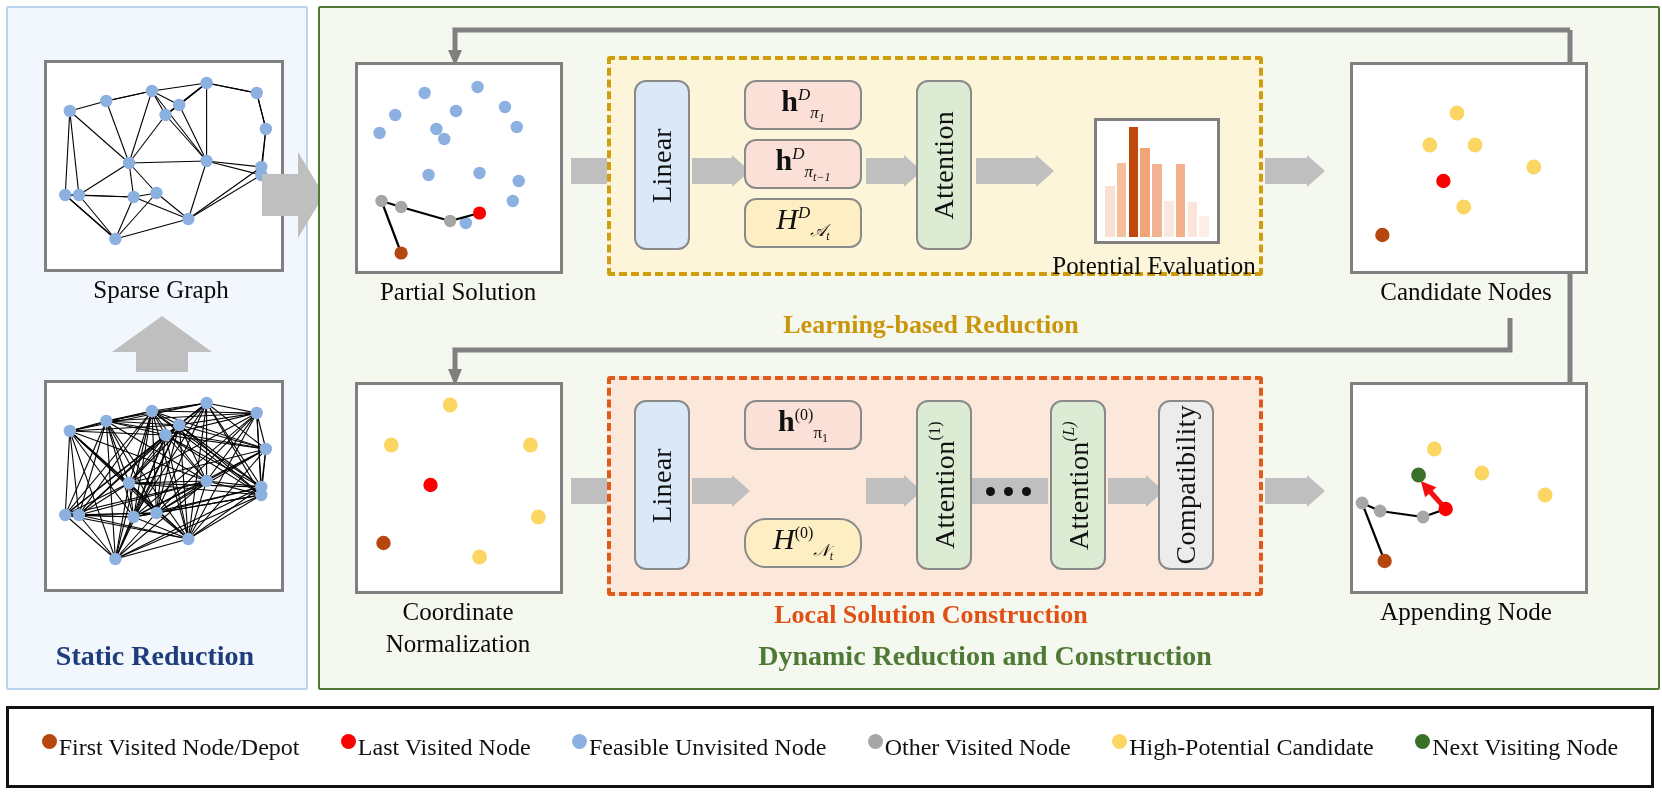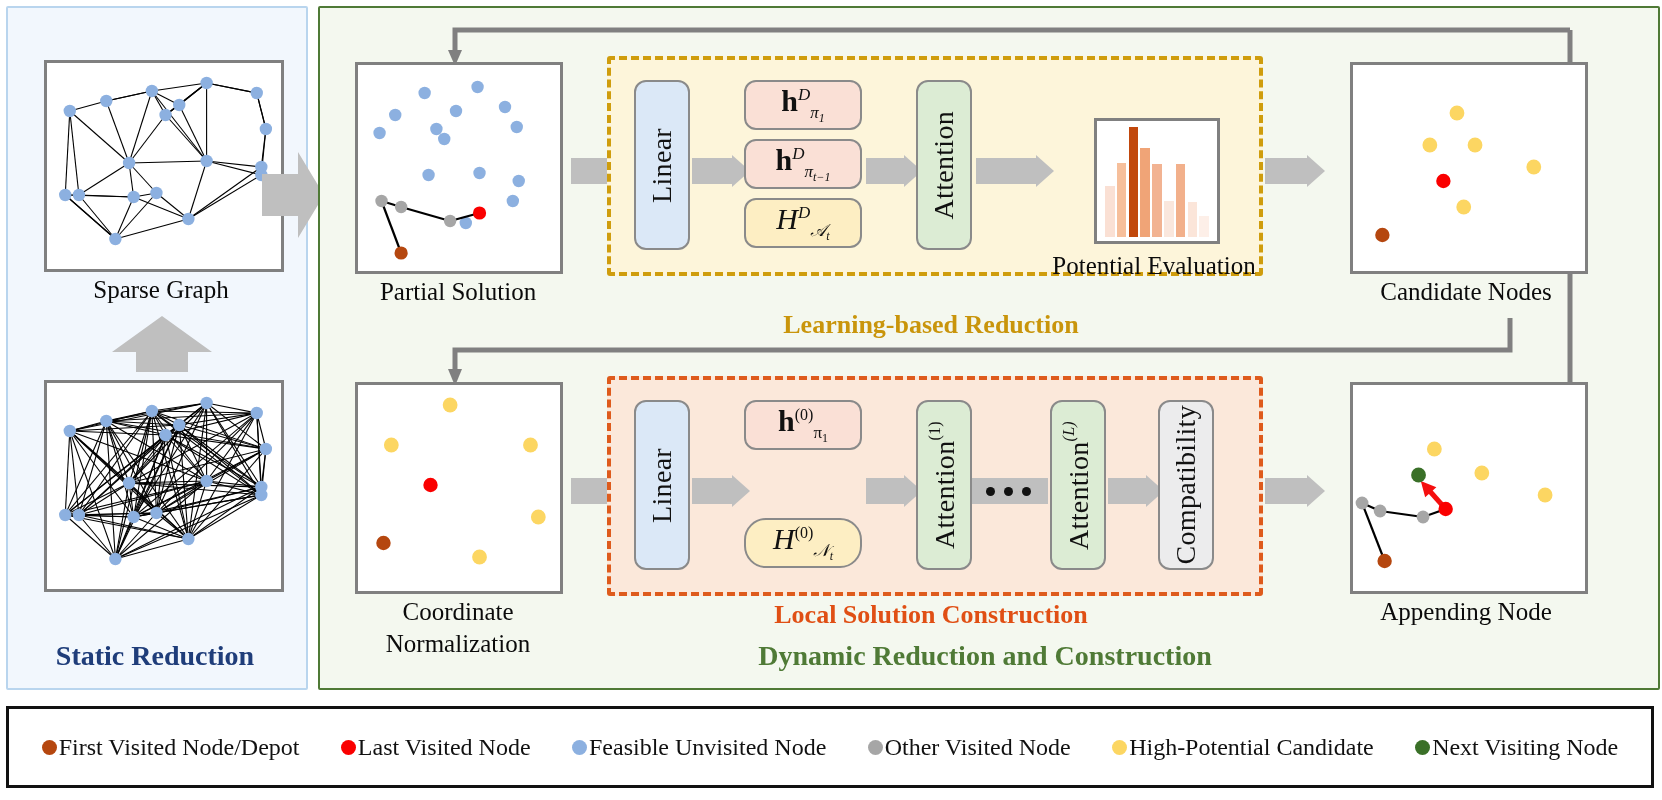--- a/index.html
+++ b/index.html
@@ -57,21 +57,21 @@
   .bigarrow{position:absolute;}
   .dots{position:absolute;display:flex;gap:9px;align-items:center;}
   .dots i{width:9px;height:9px;border-radius:50%;background:#111;display:block;}
 
   
   .legend{
     position:absolute;left:6px;top:706px;width:1648px;height:82px;
     background:#fff;border:3px solid #111;box-sizing:border-box;
     display:flex;align-items:center;justify-content:space-around;padding:0 12px;
   }
-  .leg-item{display:flex;align-items:center;gap:2px;}
+  .leg-item{display:flex;align-items:flex-start;gap:2px;}
   .leg-dot{width:15px;height:15px;border-radius:50%;display:block;}
   .leg-txt{font-size:24px;color:#111;white-space:nowrap;}
 
   
   .bars{position:absolute;display:flex;align-items:flex-end;justify-content:space-between;}
   .bar{display:block;}
 
   svg{display:block;overflow:visible;}
 </style>
 </head>

